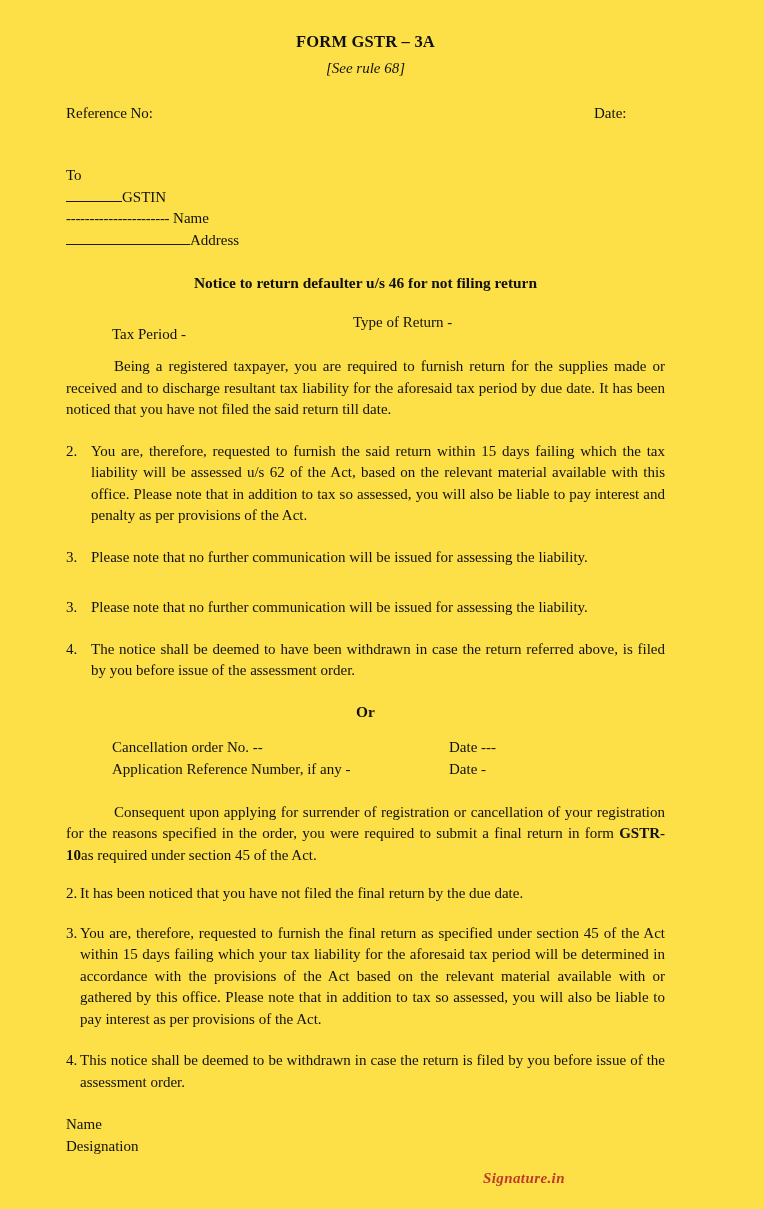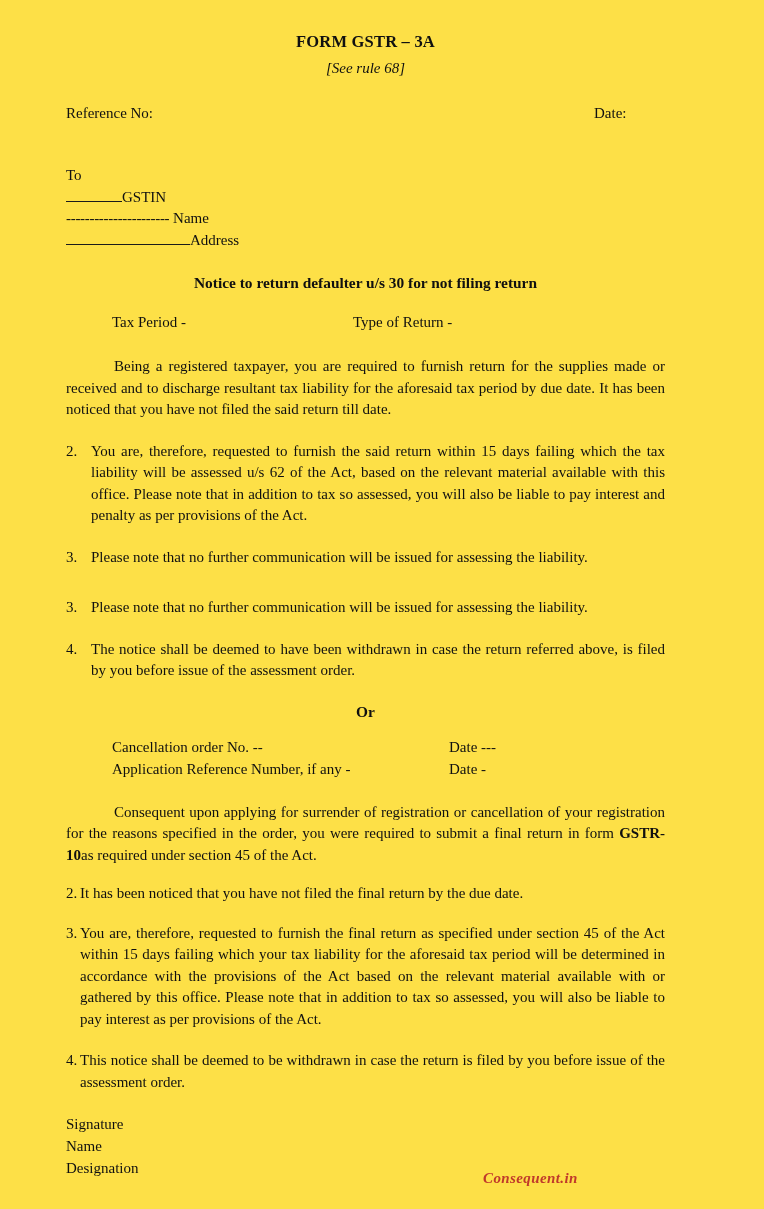--- a/index.html
+++ b/index.html
@@ -79,21 +79,21 @@
     font-size: 15.4px;
   }
 
   
   .period-row {
     position: relative;
     height: 20px;
     font-size: 15px;
     margin-top: 20px;
   }
-  .period-a { position: absolute; left: 46px; top: 0; }
+  .period-a { position: absolute; left: 46px; top: 12px; }
   .period-b { position: absolute; left: 287px; top: 0; }
 
   
   p.body {
     font-size: 15px;
     line-height: 21.5px;
     text-align: justify;
     text-justify: inter-word;
     margin: 0;
     text-indent: 48px;
@@ -160,21 +160,21 @@
       <span class="meta-date">Date:</span>
     </div>
 
     <div class="to-block">
       <span class="to-word">To</span>
       <span class="to-line"><span class="fill-u w-gstin"></span><span>GSTIN</span></span>
       <span class="to-line"><span class="fill-dash">----------------------</span><span> Name</span></span>
       <span class="to-line"><span class="fill-u w-addr"></span><span>Address</span></span>
     </div>
 
-    <div class="section-head" style="margin-top:21px;">Notice to return defaulter u/s 30 for not filing return</div>
+    <div class="section-head" style="margin-top:21px;">Notice to return defaulter u/s 46 for not filing return</div>
 
     <div class="period-row">
       <span class="period-a">Tax Period -</span>
       <span class="period-b">Type of Return -</span>
     </div>
 
     <p class="body" style="margin-top:22px;">Being a registered taxpayer, you are required to furnish return for the supplies made or received and to discharge resultant tax liability for the aforesaid tax period by due date. It has been noticed that you have not filed the said return till date.</p>
 
     <ol class="numbered" style="margin-top:20px;">
       <li style="margin-top:0;">
@@ -220,21 +220,20 @@
         <span class="marker">3.</span>
         <span>You are, therefore, requested to furnish the final return as specified under section 45 of the Act within 15 days failing which your tax liability for the aforesaid tax period will be determined in accordance with the provisions of the Act based on the relevant material available with or gathered by this office. Please note that in addition to tax so assessed, you will also be liable to pay interest as per provisions of the Act.</span>
       </li>
       <li style="margin-top:20px;">
         <span class="marker">4.</span>
         <span>This notice shall be deemed to be withdrawn in case the return is filed by you before issue of the assessment order.</span>
       </li>
     </ol>
 
     <div class="sign-block" style="margin-top:20px;">
-      <span>Signature</span>
       <span>Name</span>
       <span>Designation</span>
     </div>
 
   </div>
 
-  <div class="watermark" style="color: rgb(192, 57, 43);">Consequent.in</div>
+  <div class="watermark" style="color: rgb(192, 57, 43);">Signature.in</div>
 </div>
 
 </body></html>

